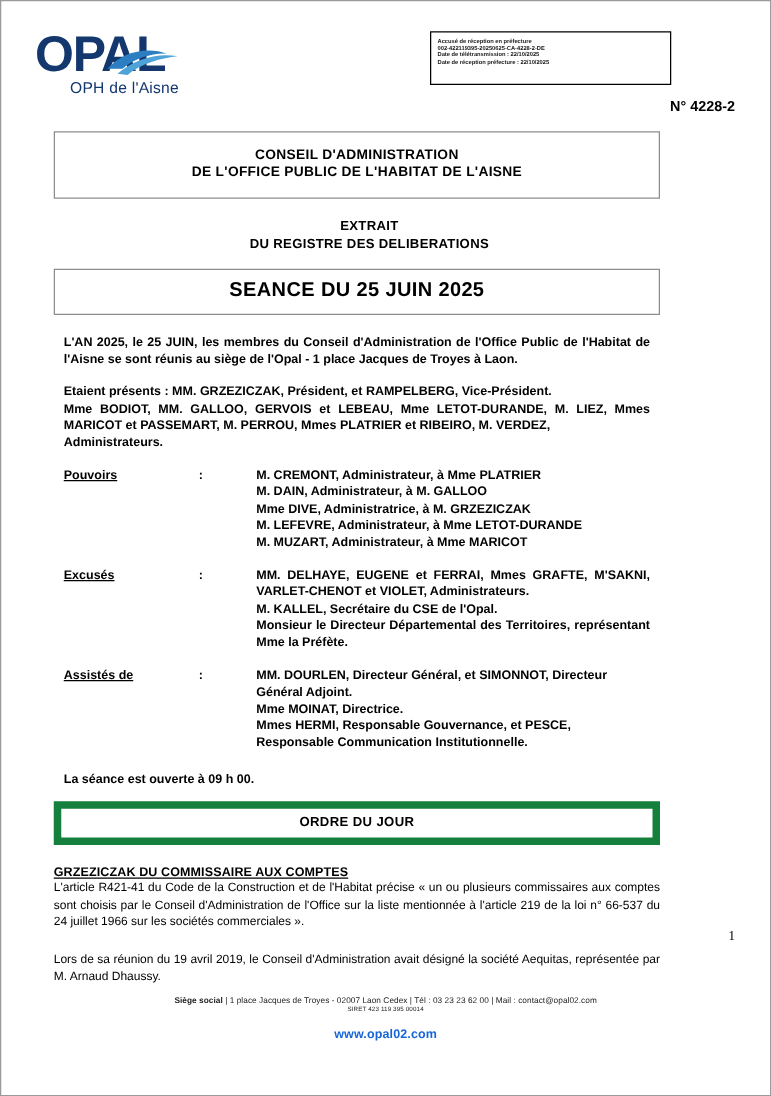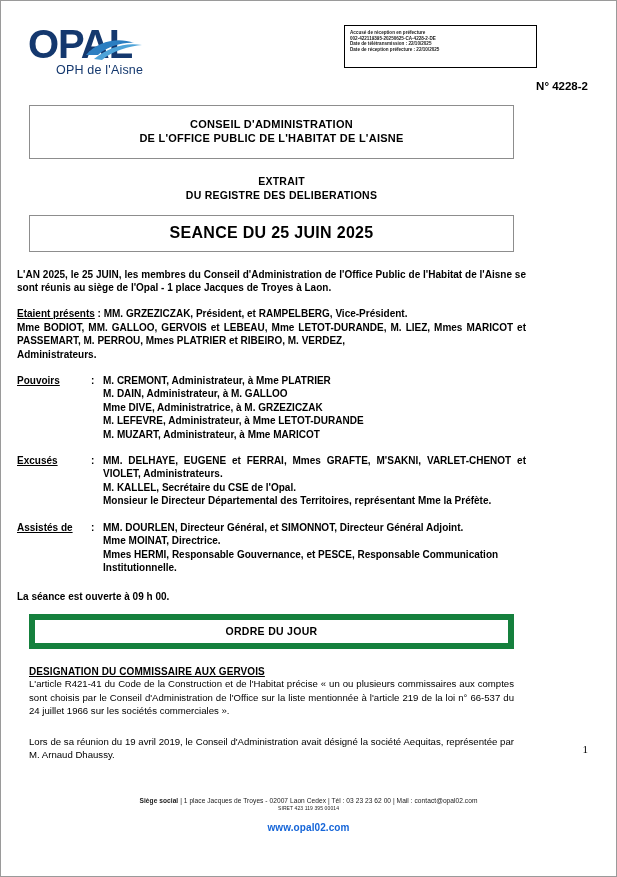--- a/index.html
+++ b/index.html
@@ -84,21 +84,21 @@
     right: 28px;
     top: 79px;
     font-size: 11.5px;
     font-weight: bold;
     color: #000;
   }
 
   
   .content {
     position: absolute;
-    left: 0;
+    left: 14px;
     top: 0;
     width: 541px;
   }
   .boxline {
     margin: 0 28px;
     border: 1px solid #8d8d8d;
     box-sizing: border-box;
     text-align: center;
   }
   .title-box {
@@ -130,46 +130,46 @@
   }
   .seance-box .l {
     font-size: 16px;
     font-weight: bold;
     letter-spacing: 0.3px;
     color: #000;
   }
 
   
   .body {
-    margin: 0 16px;
+    margin: 0 36px;
     padding-top: 16px;
   }
   p.para {
     font-size: 10px;
     line-height: 13.2px;
     color: #000;
     margin: 0;
     text-align: justify;
     font-weight: bold;
   }
 
   .label-u {
-    text-decoration: underline;
     font-weight: bold;
   }
 
   
   .sect {
     display: flex;
     align-items: flex-start;
     font-size: 10px;
     line-height: 13.4px;
     font-weight: bold;
     color: #000;
     margin-top: 13px;
+    gap: 34px;
   }
   .sect .lab {
     flex: 0 0 auto;
     width: 74px;
     text-decoration: underline;
     white-space: nowrap;
   }
   .sect .colon {
     flex: 0 0 auto;
     width: 12px;
@@ -351,21 +351,21 @@
         </span>
       </div>
 
       <div class="seance-ouv">La séance est ouverte à 09 h 00.</div>
     </div>
 
     <div class="ordre-box">
       <div class="l">ORDRE DU JOUR</div>
     </div>
 
-    <div class="subject">DESIGNATION DU COMMISSAIRE AUX GERVOIS</div>
+    <div class="subject">GRZEZICZAK DU COMMISSAIRE AUX COMPTES</div>
 
     <div class="reg first">L'article R421-41 du Code de la Construction et de l'Habitat précise « un ou plusieurs commissaires aux comptes sont choisis par le Conseil d'Administration de l'Office sur la liste mentionnée à l'article 219 de la loi n° 66-537 du 24 juillet 1966 sur les sociétés commerciales ».</div>
     <div class="reg second">Lors de sa réunion du 19 avril 2019, le Conseil d'Administration avait désigné la société Aequitas, représentée par M. Arnaud Dhaussy.</div>
   </div>
 
   <div class="pagenum">1</div>
 
   <div class="footer">
     <div class="line1"><b>Siège social</b><span> | 1 place Jacques de Troyes - 02007 Laon Cedex | Tél : 03 23 23 62 00  | Mail : contact@opal02.com</span></div>
     <div class="line2">SIRET 423 119 395 00014</div>

